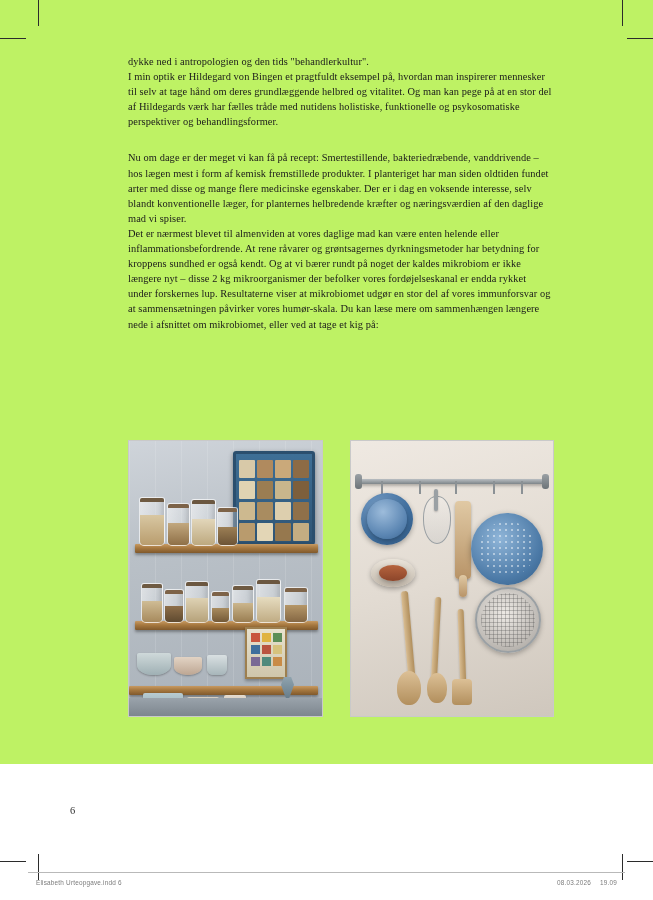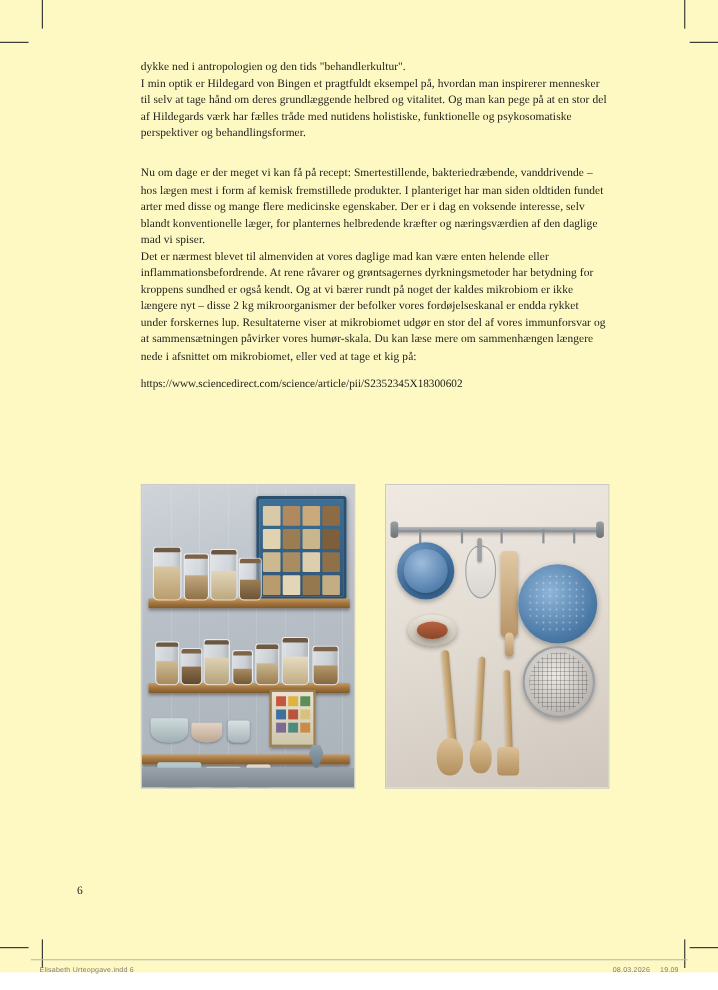--- a/index.html
+++ b/index.html
@@ -14,22 +14,22 @@
     font-family: "Liberation Serif", serif;
     color: #1a1a1a;
     overflow: hidden;
   }
 
   
   .page {
     position: absolute;
     left: 0; top: 0;
     width: 653px;
-    height: 884px;
-    background: #fef9c3;
+    height: 764px;
+    background: #bef264;
   }
 
   
   .crop {
     position: absolute;
     background: #2b2b2b;
   }
   .crop.v { width: 1px; height: 26px; }
   .crop.h { height: 1px; width: 26px; }
 
@@ -308,21 +308,20 @@
   <div class="crop h crop-br-h"></div>
 
   <div class="content">
     <p class="para">dykke ned i antropologien og den tids "behandlerkultur".</p>
     <p class="para">I min optik er Hildegard von Bingen et pragtfuldt eksempel på, hvordan man inspirerer mennesker til selv at tage hånd om deres grundlæggende helbred og vitalitet. Og man kan pege på at en stor del af Hildegards værk har fælles tråde med nutidens holistiske, funktionelle og psykosomatiske perspektiver og behandlingsformer.</p>
 
     <div class="gap-lg"></div>
 
     <p class="para">Nu om dage er der meget vi kan få på recept: Smertestillende, bakteriedræbende, vanddrivende – hos lægen mest i form af kemisk fremstillede produkter. I planteriget har man siden oldtiden fundet arter med disse og mange flere medicinske egenskaber. Der er i dag en voksende interesse, selv blandt konventionelle læger, for planternes helbredende kræfter og næringsværdien af den daglige mad vi spiser.</p>
     <p class="para">Det er nærmest blevet til almenviden at vores daglige mad kan være enten helende eller inflammationsbefordrende. At rene råvarer og grøntsagernes dyrkningsmetoder har betydning for kroppens sundhed er også kendt. Og at vi bærer rundt på noget der kaldes mikrobiom er ikke længere nyt – disse 2 kg mikroorganismer der befolker vores fordøjelseskanal er endda rykket under forskernes lup. Resultaterne viser at mikrobiomet udgør en stor del af vores immunforsvar og at sammensætningen påvirker vores humør-skala. Du kan læse mere om sammenhængen længere nede i afsnittet om mikrobiomet, eller ved at tage et kig på:</p>
-    <p class="url">https://www.sciencedirect.com/science/article/pii/S2352345X18300602</p>
   </div>
 
   <div class="figures">
 
     <div class="fig fig-left">
       <div class="fig-inner">
         <div class="pantry-bg"></div>
         <div class="wall-panel"></div>
 
         <div class="spice-rack">

